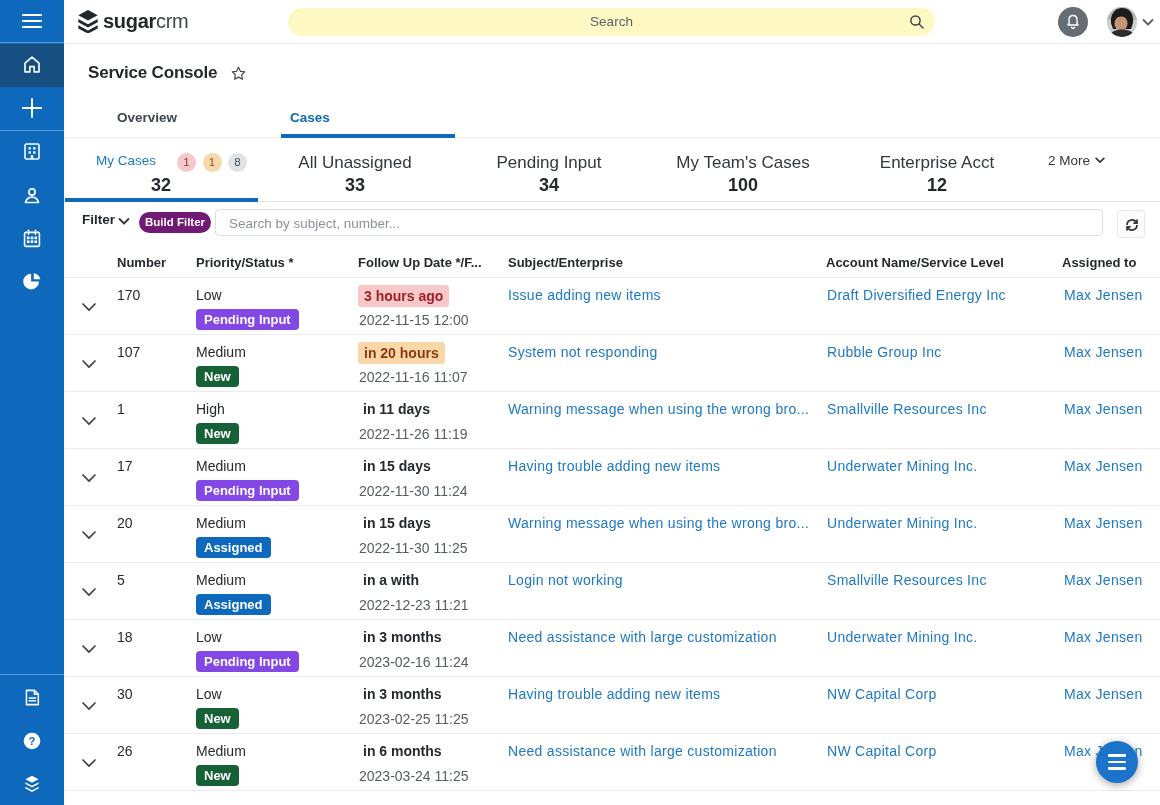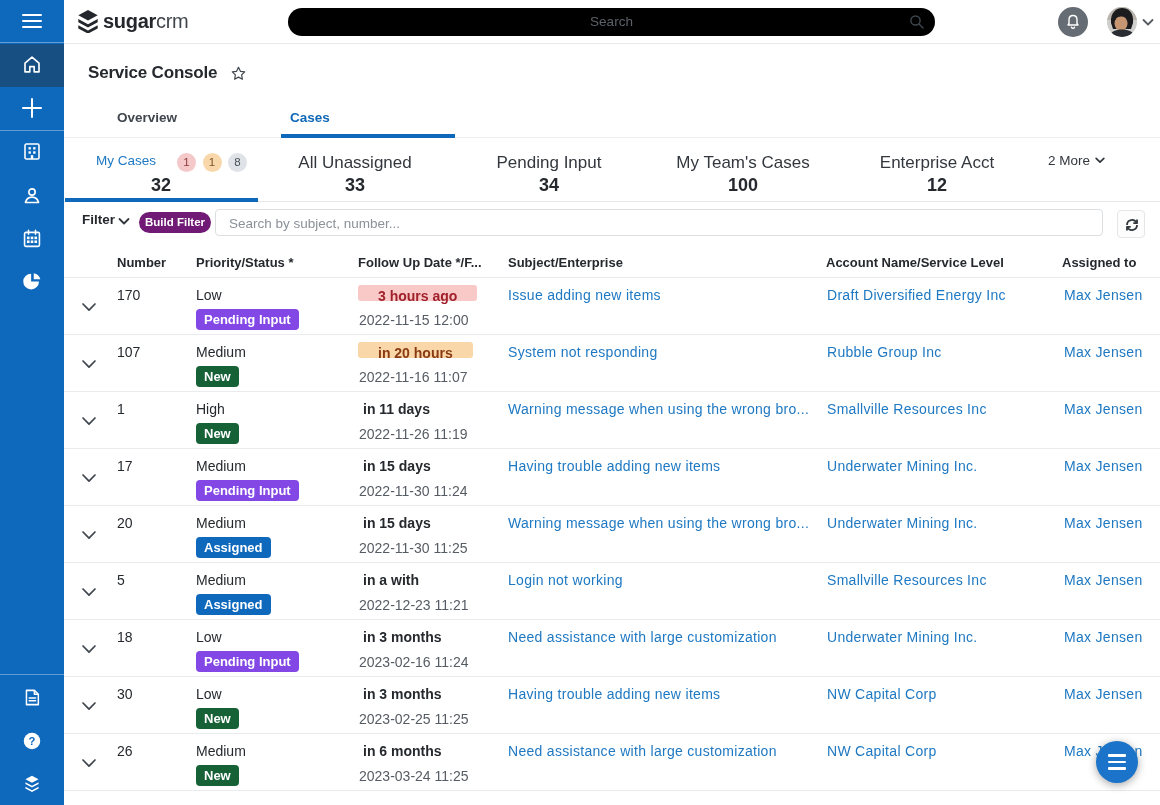--- a/index.html
+++ b/index.html
@@ -12,21 +12,21 @@
 #sidebar .active { position:absolute; left:0; top:44px; width:64px; height:43px; background:#174f82; }
 .sicon { position:absolute; left:50%; transform:translateX(-50%); }
 
 
 #topbar { position:absolute; left:64px; top:0; width:1096px; height:44px; background:#fff;
   border-bottom:1px solid #e7e9ec; }
 #logo { position:absolute; left:12px; top:9px; display:flex; align-items:center; }
 #logo .word { font-size:20px; letter-spacing:-0.3px; margin-left:3px; color:#23272c; font-weight:bold; }
 #logo .word span { font-weight:normal; color:#40464d; }
 #searchpill { position:absolute; left:224px; top:8px; width:647px; height:28px; border-radius:14px;
-  background:#000000; }
+  background:#fef9c3; }
 #searchpill .ph { position:absolute; left:0; right:0; top:6px; text-align:center; font-size:13.5px; color:#5b6168; }
 #searchpill svg { position:absolute; right:10px; top:6px; }
 #bell { position:absolute; left:994px; top:7px; width:30px; height:30px; border-radius:50%; background:#666c73; }
 #avatar { position:absolute; left:1043px; top:7px; width:30px; height:30px; border-radius:50%; overflow:hidden; }
 #avchev { position:absolute; left:1077px; top:15px; }
 
 
 #h1 { position:absolute; left:88px; top:63px; font-size:17px; font-weight:bold; color:#25292e; letter-spacing:-0.2px; }
 #star { position:absolute; left:230px; top:65px; }
 
@@ -74,21 +74,21 @@
 .l1 { top:9px; font-size:14px; color:#25292e; }
 .l2 { top:34px; font-size:14px; }
 .date { left:295px; color:#565c64; }
 .link { color:#1e78c2; letter-spacing:0.3px; overflow:hidden; text-overflow:ellipsis; }
 .fubold { font-weight:bold; }
 .badge { position:absolute; left:132px; top:31px; height:21px; line-height:21px; padding:0 8px;
   border-radius:4px; color:#fff; font-size:13px; font-weight:bold; }
 .badge.purple { background:#8247e5; }
 .badge.green { background:#176137; }
 .badge.blue { background:#0e69bd; }
-.fuhl { position:absolute; left:294px; top:7px; height:16px; line-height:22px; padding:0 20px;
+.fuhl { position:absolute; left:294px; top:7px; height:22px; line-height:22px; padding:0 6px;
   border-radius:3px; font-size:14px; font-weight:bold; }
 .fuhl.red { background:#f8c9c6; color:#a0212c; }
 .fuhl.orange { background:#fad7a8; color:#8a3a12; }
 
 
 #fab { position:absolute; left:1096px; top:741px; width:42px; height:42px; border-radius:50%;
   background:#1b74c9; box-shadow:0 2px 8px rgba(0,0,0,.35); }
 #fab .l { position:absolute; left:12px; width:18px; height:2.6px; background:#fff; border-radius:1px; }
 </style>
 </head>

